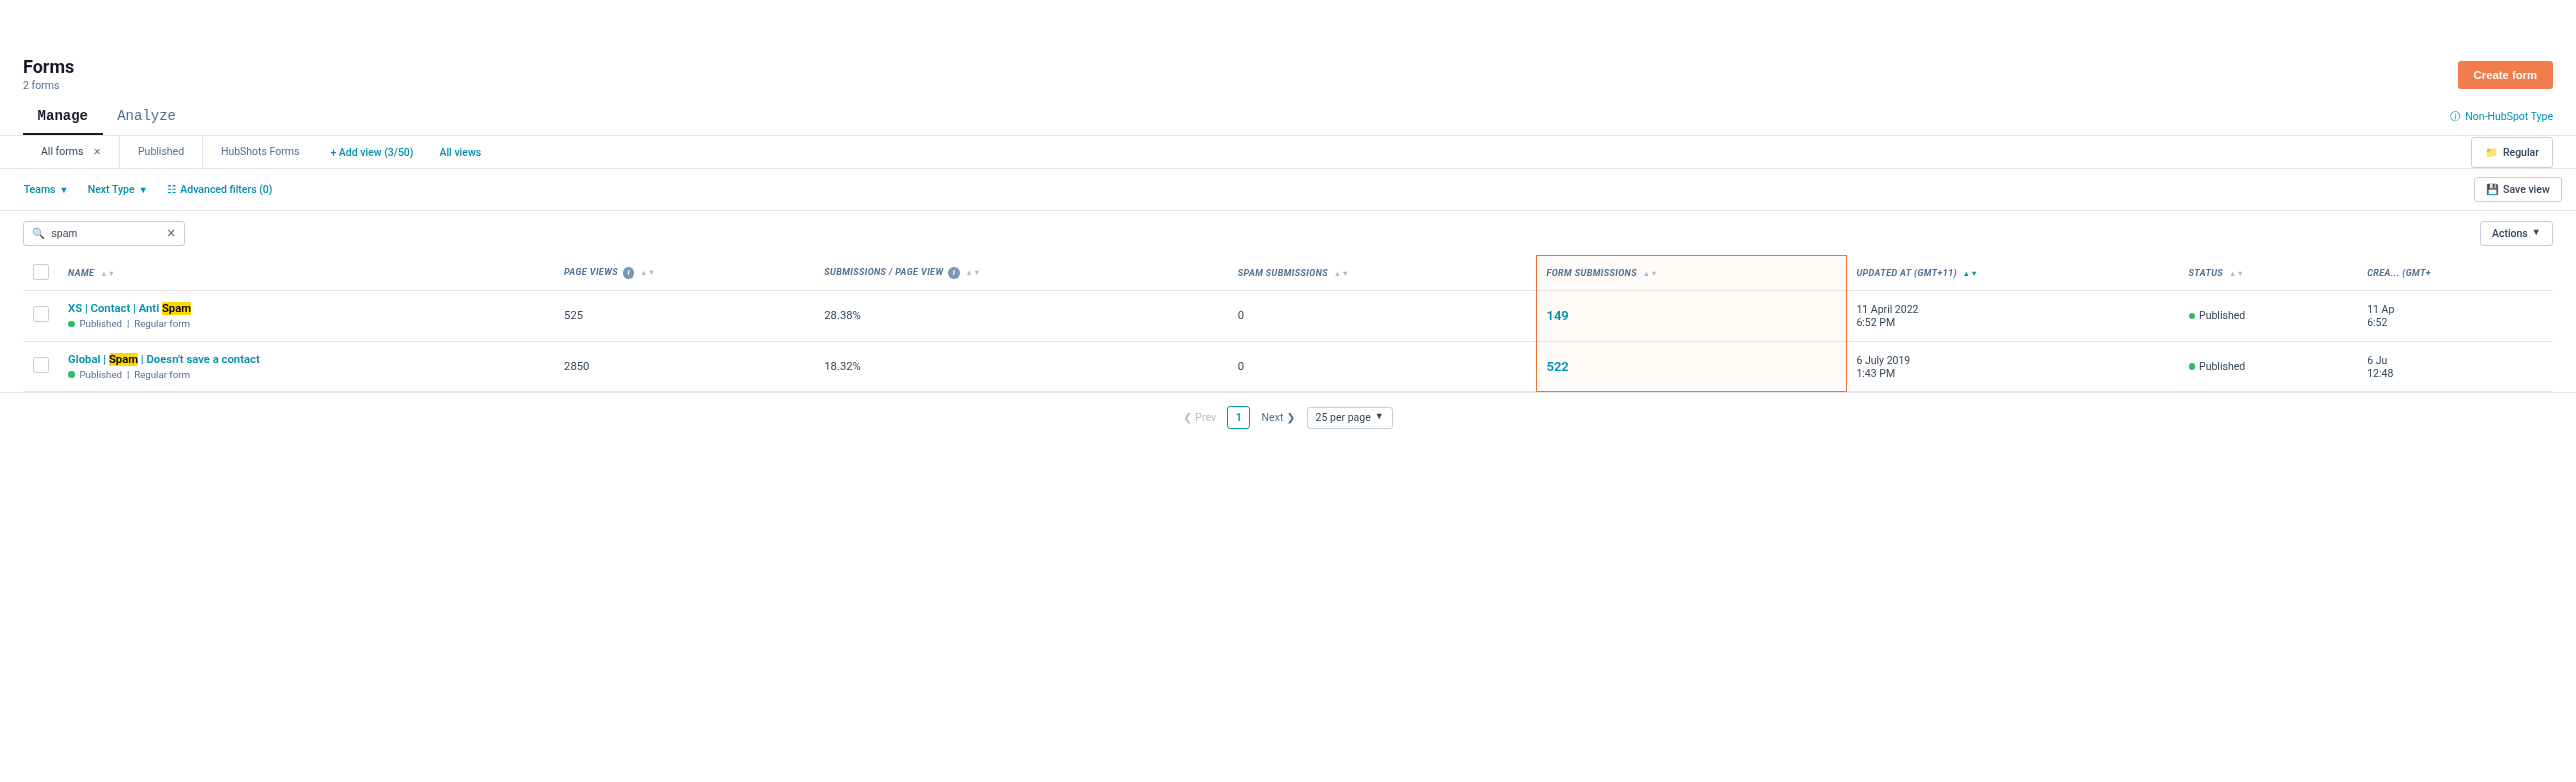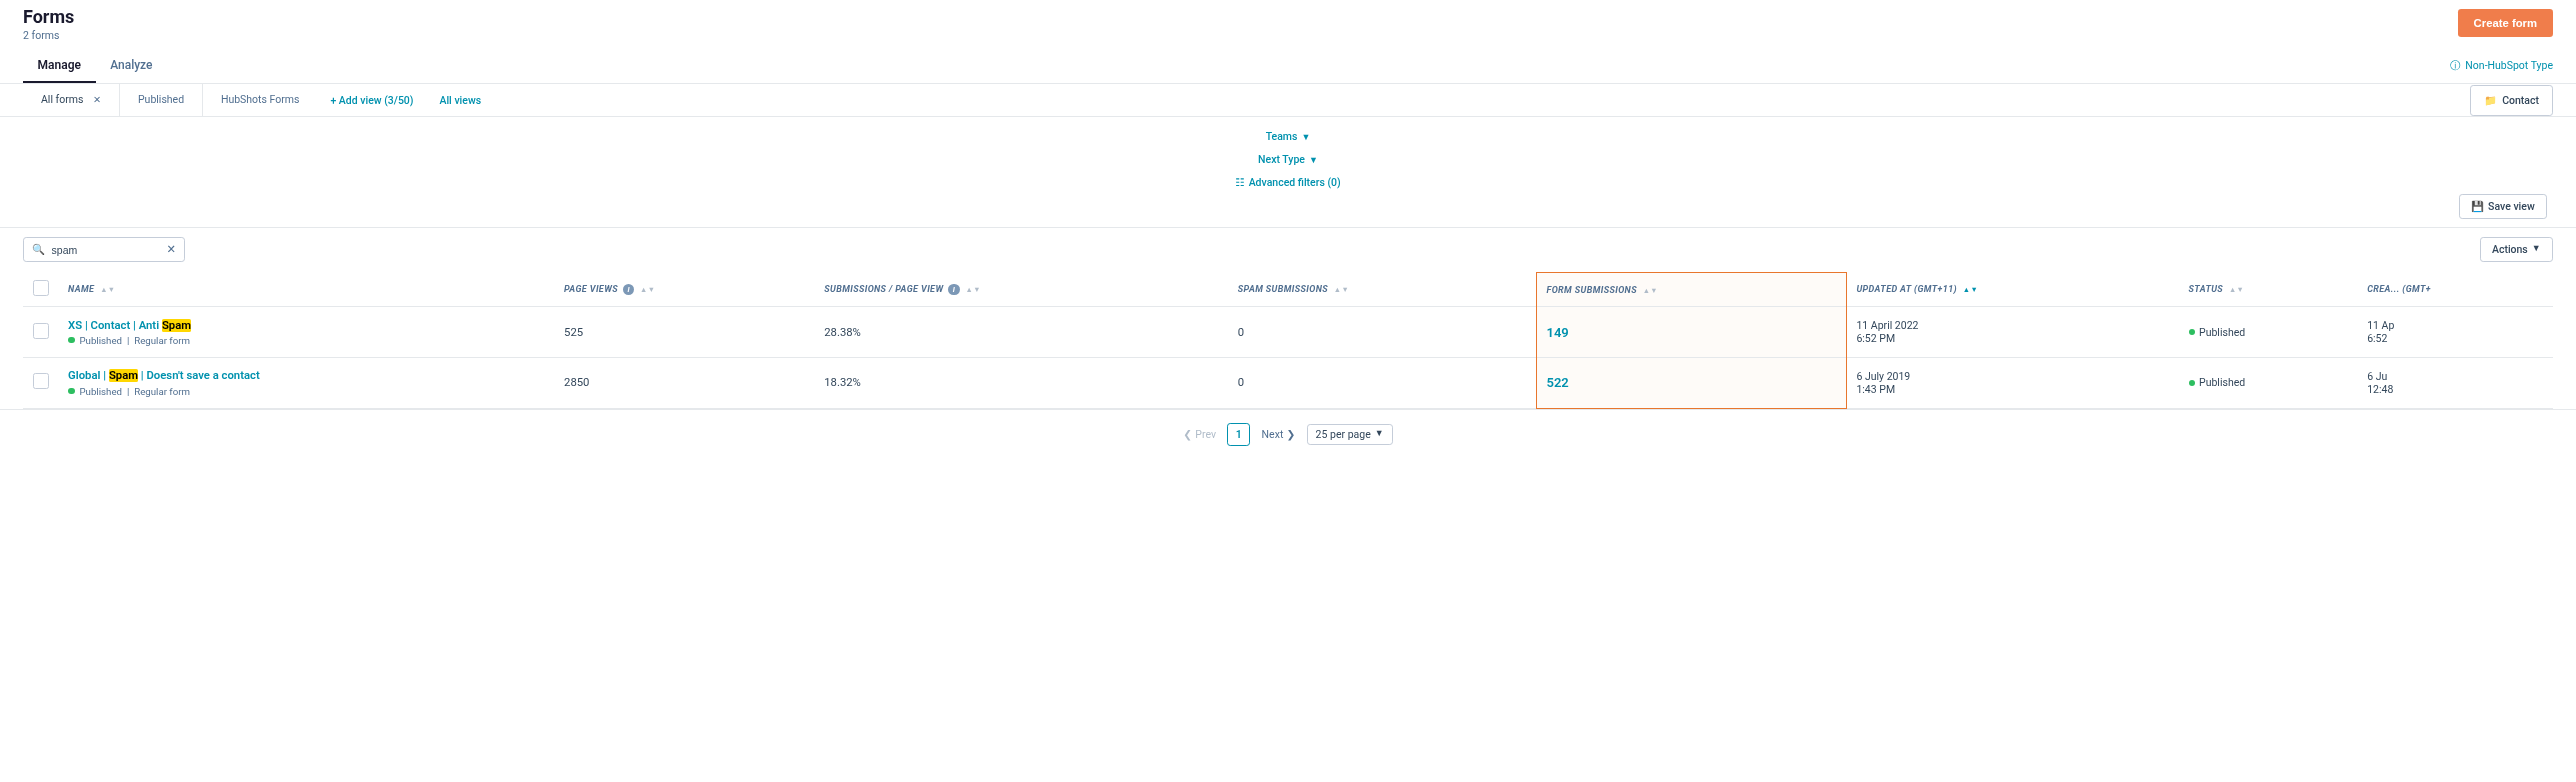--- a/index.html
+++ b/index.html
@@ -1,38 +1,38 @@
 <!DOCTYPE html>
 <html style="font-size:13px"><head>
   <meta charset="utf-8">
   <style>
     * { box-sizing: border-box; margin: 0; padding: 0; }
     body { font-family: -apple-system, BlinkMacSystemFont, 'Segoe UI', Roboto, sans-serif; background: #fff; color: #33475b; font-size: 11.3px; }
 
-    .page-header { display: flex; align-items: flex-start; justify-content: space-between; padding: 6px 23px 0 23px; }
+    .page-header { display: flex; align-items: center; justify-content: space-between; padding: 32px 23px 0 23px; margin-top: 24px; }
     .page-title { font-size: 18px; font-weight: 700; color: #1a1a2e; }
     .page-subtitle { font-size: 10.5px; color: #516f90; margin-top: 1.6px; }
     .create-form-btn { background: #f07d4b; color: #fff; border: none; border-radius: 3.2px; padding: 8px 16px; font-size: 11.3px; font-weight: 600; cursor: pointer; white-space: nowrap; margin-top: 3.2px; }
 
     .tabs-row { display: flex; align-items: center; justify-content: space-between; padding: 0 23px; border-bottom: 0.8px solid #e5e8eb; margin-top: 6.5px; }
     .tabs { display: flex; gap: 0; }
-    .tab { padding: 9.7px 14.6px; font-size: 12px; font-weight: 500; color: #516f90; cursor: pointer; border-bottom: 2.4px solid transparent; }
+    .tab { padding: 9.7px 14.6px; font-size: 14px; font-weight: 500; color: #516f90; cursor: pointer; border-bottom: 2.4px solid transparent; font-family: Liberation Mono, monospace; }
     .tab.active { color: #1a1a2e; border-bottom: 2.4px solid #1a1a2e; font-weight: 600; }
     .non-hubspot-link { display: flex; align-items: center; gap: 4.9px; color: #0091ae; font-size: 10.5px; cursor: pointer; text-decoration: none; }
 
     .filters-bar { display: flex; align-items: center; gap: 0; padding: 0 23px; border-bottom: 0.8px solid #e5e8eb; }
     .view-tab { padding: 8px 18px; font-size: 10.5px; color: #516f90; cursor: pointer; border-bottom: 2.4px solid transparent; white-space: nowrap; display: flex; align-items: center; gap: 6.5px; position: relative; }
     .view-tab.active-view { color: #33475b; background: #fff; }
     .view-tab .close-x { color: #516f90; font-size: 9.7px; cursor: pointer; margin-left: 3.2px; }
     .view-tab-separator { width: 0.8px; background: #e5e8eb; height: 32px; }
     .add-view-btn { display: flex; align-items: center; gap: 3.2px; color: #0091ae; font-size: 10.5px; font-weight: 500; cursor: pointer; padding: 8px 13px; white-space: nowrap; }
     .all-views-btn { color: #0091ae; font-size: 10.5px; font-weight: 500; cursor: pointer; padding: 8px 13px; white-space: nowrap; }
     .folders-btn { display: flex; align-items: center; gap: 4.9px; color: #33475b; font-size: 10.5px; font-weight: 500; cursor: pointer; padding: 8px 13px; border: 0.8px solid #c5cdd9; border-radius: 3.2px; margin-left: auto; white-space: nowrap; }
 
-    .secondary-filters { display: flex; align-items: center; gap: 0; padding: 8px 29px; border-bottom: 0.8px solid #e5e8eb; flex-direction: column; }
+    .secondary-filters { display: flex; align-items: center; gap: 0; padding: 8px 14px; border-bottom: 0.8px solid #e5e8eb; }
     .filter-btn { display: flex; align-items: center; gap: 4px; color: #0091ae; font-size: 10.5px; font-weight: 500; cursor: pointer; padding: 4.9px 9.7px; border-radius: 3.2px; }
     .save-view-btn { margin-left: auto; display: flex; align-items: center; gap: 4px; color: #33475b; font-size: 10.5px; font-weight: 500; cursor: pointer; padding: 4.9px 11.3px; border: 0.8px solid #c5cdd9; border-radius: 3.2px; background: #fff; }
 
     .search-actions-row { display: flex; align-items: center; justify-content: space-between; padding: 9.7px 23px; }
     .search-box { display: flex; align-items: center; border: 0.8px solid #c5cdd9; border-radius: 3.2px; padding: 4.9px 8px; gap: 6.5px; width: 162px; }
     .search-box input { border: none; outline: none; font-size: 10.5px; color: #33475b; background: transparent; width: 100%; }
     .search-clear { color: #516f90; font-size: 11.3px; cursor: pointer; }
     .actions-btn { display: flex; align-items: flex-start; gap: 4px; color: #33475b; font-size: 10.5px; font-weight: 500; cursor: pointer; padding: 4.9px 11.3px; border: 0.8px solid #c5cdd9; border-radius: 3.2px; background: #fff; }
 
     .table-container { padding: 0 23px; overflow-x: auto; }
@@ -95,21 +95,21 @@
     <span>Published</span>
   </div>
   <div class="view-tab-separator"></div>
   <div class="view-tab">
     <span>HubShots Forms</span>
   </div>
   <div class="add-view-btn">+ Add view (3/50)</div>
   <div class="all-views-btn">All views</div>
   <div class="folders-btn">
     <span>📁</span>
-    <span>Contact</span>
+    <span>Regular</span>
   </div>
 </div>
 
 <div class="secondary-filters">
   <div class="filter-btn">
     <span>Teams</span>
     <span class="chevron-icon">▼</span>
   </div>
   <div class="filter-btn">
     <span>Next Type</span>

